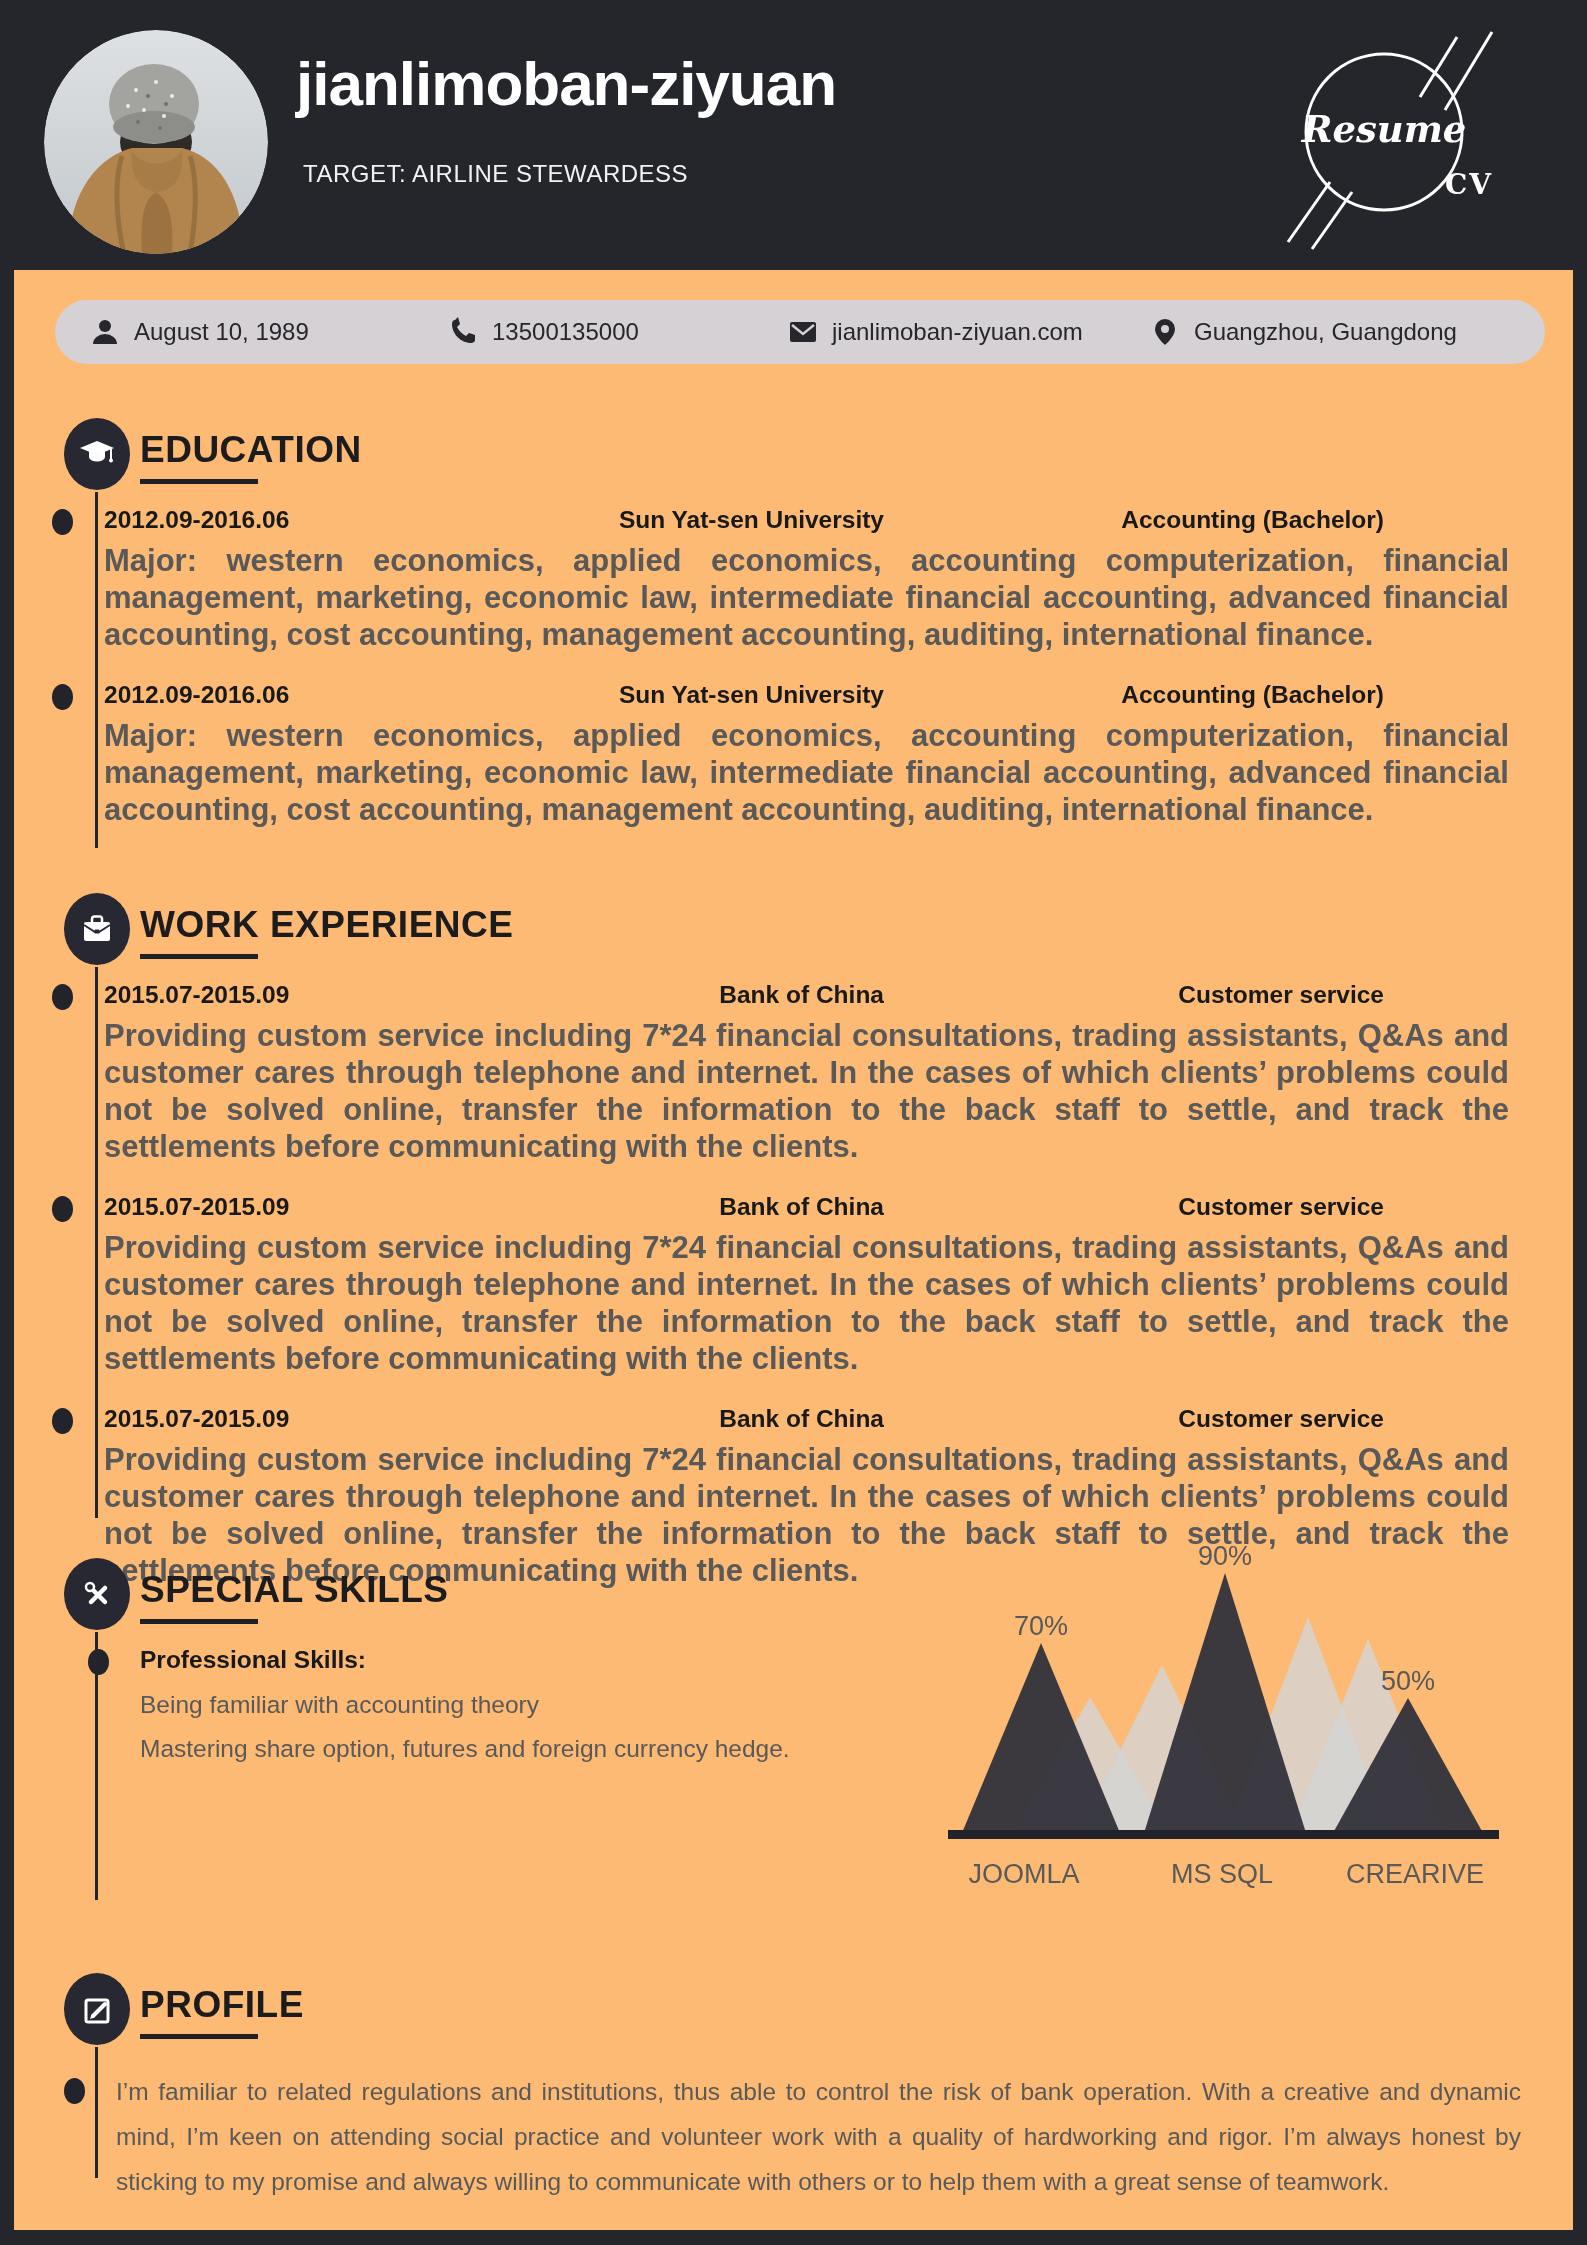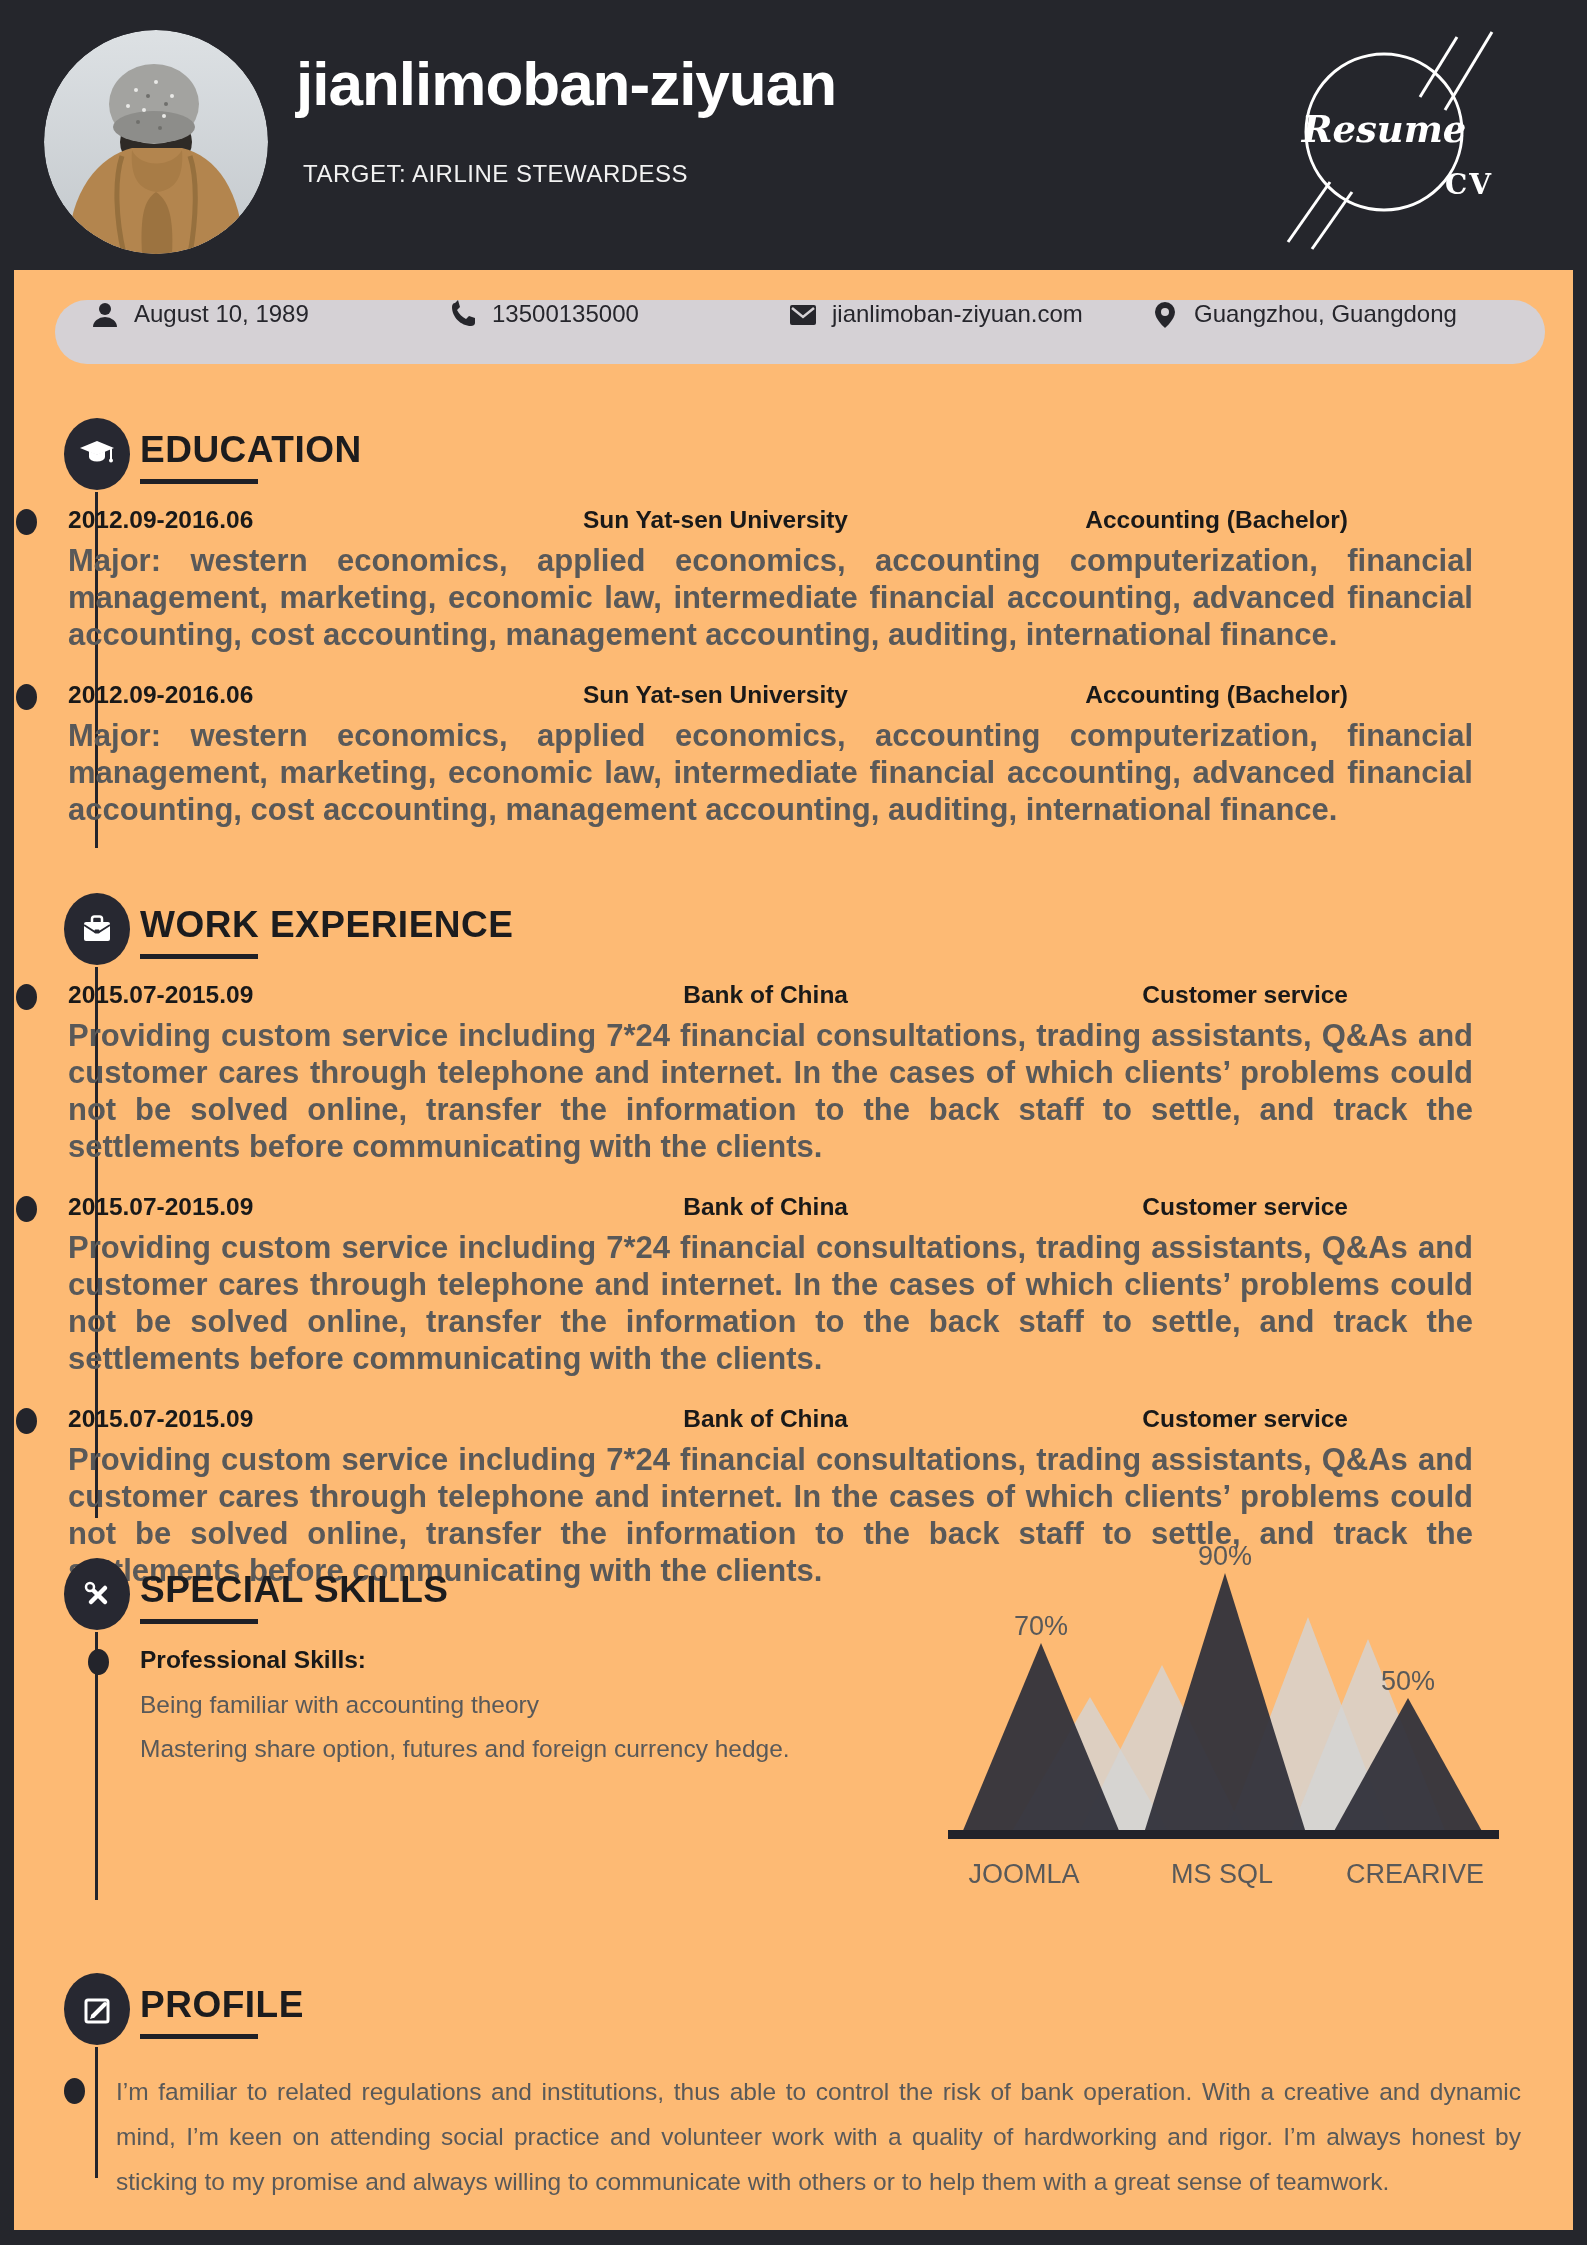--- a/index.html
+++ b/index.html
@@ -11,32 +11,32 @@
   .edge.right{right:0;top:0;width:14px;height:2245px;}
   .edge.bottom{left:0;bottom:0;width:1587px;height:15px;}
   
   .header{position:absolute;left:0;top:0;width:1587px;height:270px;background:#25262c;z-index:10;}
   .avatar{position:absolute;left:44px;top:30px;width:224px;height:224px;border-radius:50%;overflow:hidden;z-index:12;}
   .name{position:absolute;left:296px;top:48px;font-size:62px;font-weight:bold;color:#ffffff;letter-spacing:-1px;z-index:12;}
   .subtitle{position:absolute;left:303px;top:160px;font-size:24px;color:#f2f2f2;letter-spacing:0.5px;z-index:12;}
   .stamp{position:absolute;left:1285px;top:12px;z-index:12;}
   
   .contact{position:absolute;left:55px;top:300px;width:1490px;height:64px;border-radius:32px;background:#d5d1d5;z-index:5;}
-  .c-item{position:absolute;top:0;height:64px;display:flex;}
+  .c-item{position:absolute;top:0;height:64px;display:flex;align-items:center;}
   .c-item svg{margin-right:14px;}
   .c-text{font-size:24px;color:#26262c;white-space:nowrap;}
   
   .sec{position:absolute;left:0;width:1264px;z-index:5;}
   .sec-icon{position:absolute;left:64px;top:0;width:66px;height:72px;border-radius:50%;background:#272831;
             display:flex;align-items:center;justify-content:center;}
   .timeline{position:absolute;left:95px;width:3px;background:#23242b;}
   .sec-title{margin:0 0 0 140px;padding-top:10px;font-size:37px;line-height:44px;font-weight:bold;color:#1c1c1e;letter-spacing:0.5px;}
   .sec-underline{margin-left:140px;margin-top:7px;width:118px;height:5px;background:#1f2026;}
   .entries{margin-top:22px;}
-  .entry{position:relative;margin-left:68px;width:1405px;margin-bottom:28px;}
+  .entry{position:relative;margin-left:104px;width:1405px;margin-bottom:28px;}
   .entry::before{content:"";position:absolute;left:-52px;top:3px;width:21px;height:26px;border-radius:50%;background:#23242b;}
   .entry-head{display:grid;grid-template-columns:300px 480px 500px;font-size:24.5px;font-weight:bold;color:#191919;margin-bottom:8px;}
   .col-center{text-align:right;}
   .entry-desc{font-size:31px;line-height:37px;color:#595959;text-align:justify;font-weight:bold;}
   
   .skill-group{position:relative;margin-left:140px;width:690px;margin-bottom:19px;}
   .skill-group::before{content:"";position:absolute;left:-52px;top:3px;width:21px;height:26px;border-radius:50%;background:#23242b;}
   .skill-label{font-size:24.5px;font-weight:bold;color:#191919;margin-bottom:9px;}
   .skill-line{font-size:24.5px;line-height:44px;color:#595959;}
   

